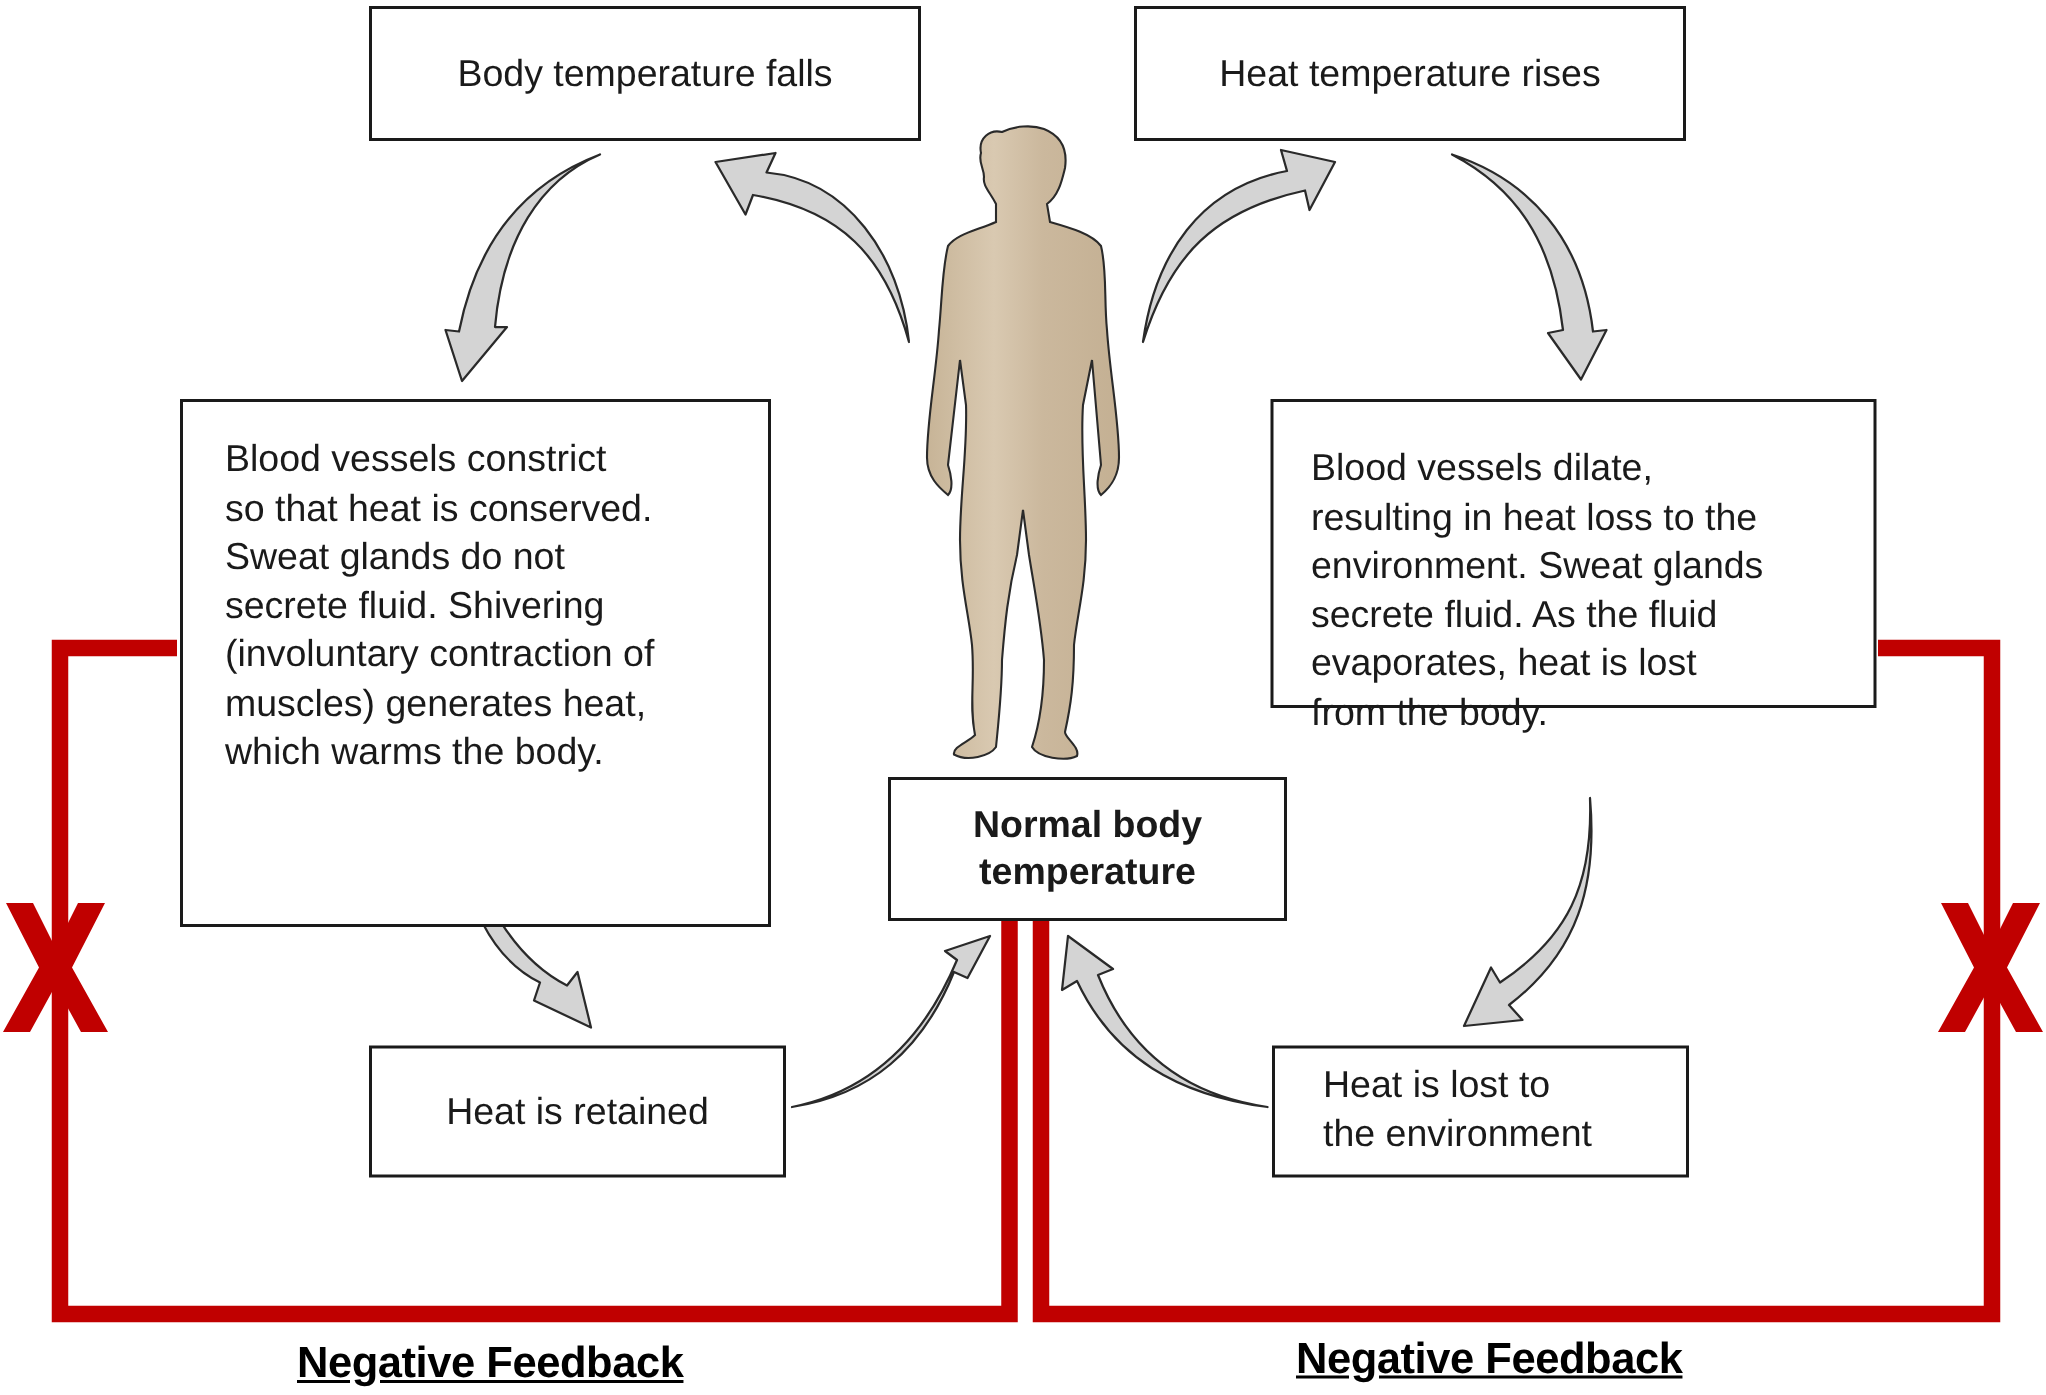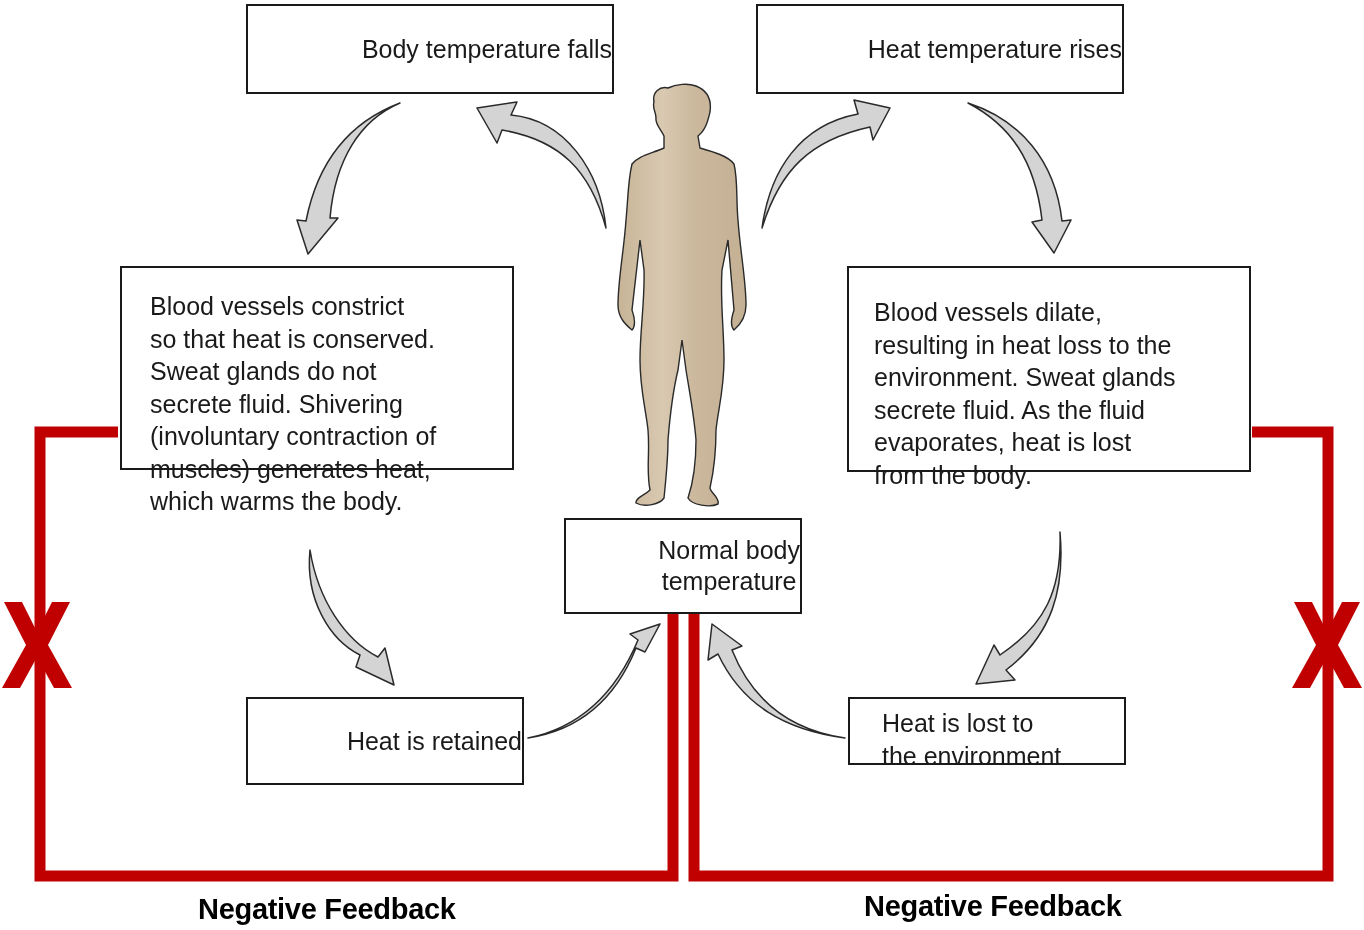--- a/index.html
+++ b/index.html
@@ -3,25 +3,25 @@
 <meta charset="utf-8">
 <style>
   html, body { margin: 0; padding: 0; background: #ffffff; }
   body { width: 1364px; height: 930px; position: relative; overflow: hidden; font-family: "Liberation Sans", sans-serif; }
   #canvas { position: absolute; left: 0; top: 0; width: 1364px; height: 930px; }
   .box {
     position: absolute; box-sizing: border-box;
     border: 2.5px solid #1a1a1a; background: #ffffff;
     color: #1a1a1a; font-size: 25px; line-height: 32.5px;
   }
-  .box.center { display: flex; align-items: center; justify-content: flex-end; text-align: center; }
+  .box.center { display: flex; align-items: center; justify-content: center; text-align: center; }
   .box .txt { white-space: pre-line; }
   .label {
     position: absolute; font-family: "Liberation Sans", sans-serif; font-weight: bold;
-    font-size: 29px; color: #000000; letter-spacing: -0.3px;
+    font-size: 29px; color: #000000; letter-spacing: -0.3px; text-decoration: underline;
   }
 </style>
 </head>
 <body>
 
 <svg id="canvas" viewBox="0 0 1364 930" xmlns="http://www.w3.org/2000/svg">
   <defs>
     <linearGradient id="bodyGrad" x1="0" y1="0" x2="1" y2="0">
       <stop offset="0" stop-color="#c7b497"></stop>
       <stop offset="0.35" stop-color="#d9c9b1"></stop>
@@ -69,47 +69,47 @@
 </svg>
 
 <div class="box center" style="left:246px; top:4px; width:368px; height:90px;">
   <span class="txt">Body temperature falls</span>
 </div>
 
 <div class="box center" style="left:756px; top:4px; width:368px; height:90px;">
   <span class="txt">Heat temperature rises</span>
 </div>
 
-<div class="box" style="left:120px; top:266px; width:394px; height:204px; padding:22px 10px 0 28px;">
+<div class="box" style="left:120px; top:266px; width:394px; height:352px; padding:22px 10px 0 28px;">
   <span class="txt">Blood vessels constrict
 so that heat is conserved.
 Sweat glands do not
 secrete fluid. Shivering
 (involuntary contraction of
 muscles) generates heat,
 which warms the body.</span>
 </div>
 
 <div class="box" style="left:847px; top:266px; width:404px; height:206px; padding:28px 10px 0 25px;">
   <span class="txt">Blood vessels dilate,
 resulting in heat loss to the
 environment. Sweat glands
 secrete fluid. As the fluid
 evaporates, heat is lost
 from the body.</span>
 </div>
 
-<div class="box center" style="left:564px; top:518px; width:238px; height:96px; line-height:31px;">
+<div class="box center" style="left:592px; top:518px; width:266px; height:96px; line-height:31px;font-weight:bold;">
   <span class="txt">Normal body
 temperature</span>
 </div>
 
 <div class="box center" style="left:246px; top:697px; width:278px; height:88px;">
   <span class="txt">Heat is retained</span>
 </div>
 
-<div class="box" style="left:848px; top:697px; width:278px; height:68px; padding:8px 0 0 32px;">
+<div class="box" style="left:848px; top:697px; width:278px; height:88px; padding:8px 0 0 32px;">
   <span class="txt">Heat is lost to
 the environment</span>
 </div>
 
 <div class="label" style="left:198px; top:893px;">Negative Feedback</div>
 <div class="label" style="left:864px; top:890px;">Negative Feedback</div>
 
 </body></html>

